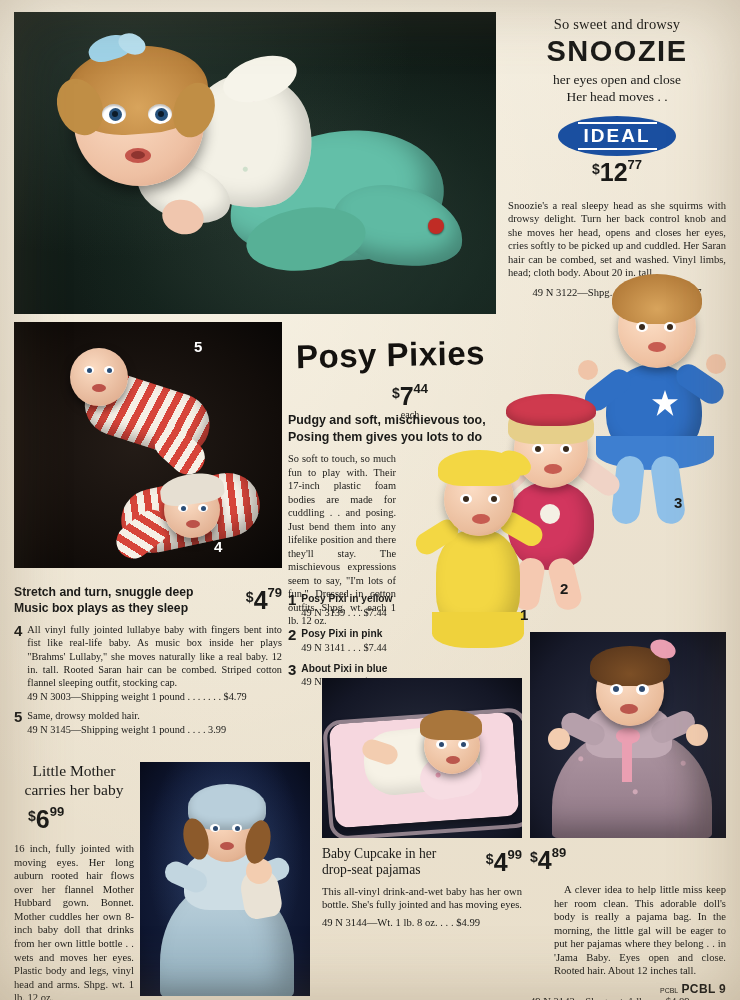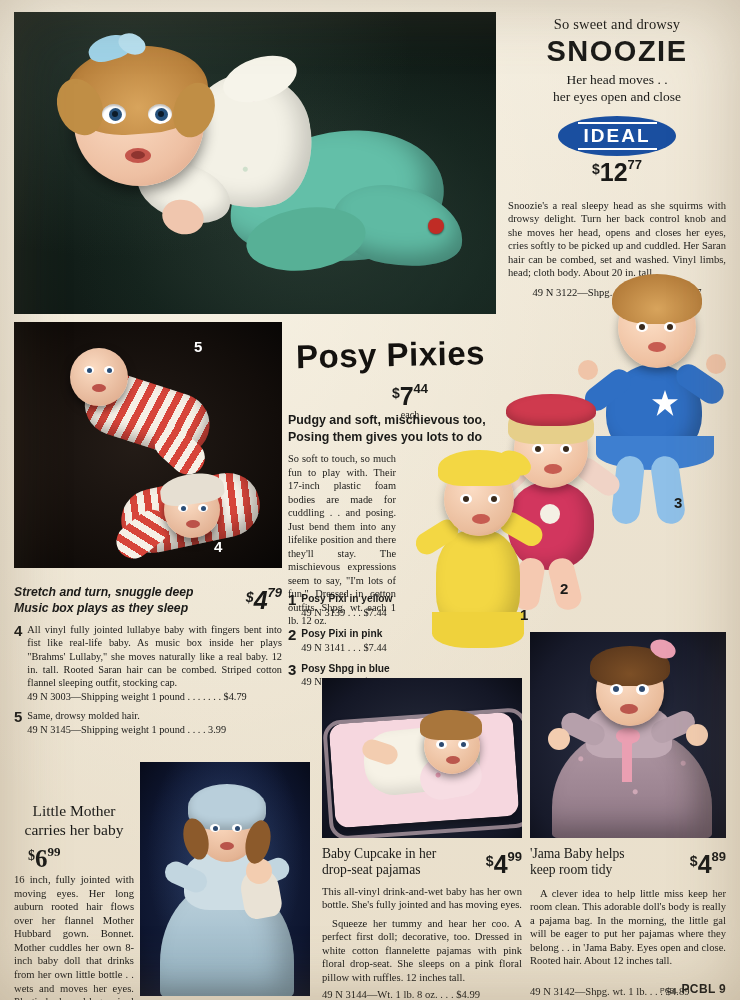--- a/index.html
+++ b/index.html
@@ -95,28 +95,28 @@
   
   #lullabye-block{left:14px;top:578px;width:268px;}
   .sec-title{font-family:"Liberation Serif",serif;font-size:19px;text-align:center;letter-spacing:.3px;}
   .sec-sub{font-family:"Liberation Sans",sans-serif;font-weight:bold;font-size:12.2px;line-height:1.35;}
   .item{display:flex;gap:5px;margin-top:6px;}
   .item .n{font-family:"Liberation Sans",sans-serif;font-weight:bold;font-size:15px;line-height:1.1;}
   .item .t{font-size:10.3px;line-height:1.3;text-align:justify;}
 
   
   #littlemother-block{left:14px;top:762px;width:120px;}
-  #littlemother-block .ttl{font-family:"Liberation Serif",serif;font-size:15.5px;text-align:center;line-height:1.2;margin-top:40px;}
-  #lm-price{margin:6px 0 0;font-family:Liberation Serif, serif;}
+  #littlemother-block .ttl{font-family:"Liberation Serif",serif;font-size:15.5px;text-align:center;line-height:1.2;}
+  #lm-price{margin:6px 0 8px;}
 
   
   #cupcake-block{left:322px;top:846px;width:200px;}
   #jama-block{left:530px;top:846px;width:196px;}
   .bt-title{font-family:"Liberation Serif",serif;font-size:13.6px;line-height:1.2;}
-  .bt-row{display:flex;justify-content:space-between;align-items:flex-end;gap:6px;}
+  .bt-row{display:flex;justify-content:space-between;align-items:center;gap:6px;}
 
   .footer{position:absolute;right:14px;bottom:4px;font-family:"Liberation Sans",sans-serif;
     font-size:10px;letter-spacing:.4px;}
   .footer .pg{font-weight:bold;font-size:12px;}
   .footer .tiny{font-size:7px;letter-spacing:0;}
 </style>
 </head>
 <body>
 
 <div class="page">
@@ -167,22 +167,22 @@
     <div class="blob" style="left:98px;top:99px;width:6px;height:6px;background:#0d1b29;"></div>
     <div class="blob" style="left:144px;top:99px;width:6px;height:6px;background:#0d1b29;"></div>
 
     <div class="abs" style="left:111px;top:136px;width:26px;height:15px;background:#c4564c;border-radius:50%;"></div>
     <div class="abs" style="left:117px;top:139px;width:14px;height:8px;background:#8e342f;border-radius:50%;"></div>
   </div>
 
   <div class="abs" id="snoozie-block">
     <div class="hd-small">So sweet and drowsy</div>
     <div class="hd-big">SNOOZIE</div>
+    <div class="hd-sub">her eyes open and close</div>
     <div class="hd-sub">Her head moves . .</div>
-    <div class="hd-sub">her eyes open and close</div>
 
     <div class="ideal-logo">
       <span>IDEAL</span>
     </div>
 
     <div class="price" style="margin-top:2px;">
       <span class="dol">$</span><span class="big">12</span><span class="cts">77</span>
     </div>
 
     <div class="body-txt" style="margin-top:12px;">Snoozie's a real sleepy head as she squirms with drowsy delight. Turn her back control knob and she moves her head, opens and closes her eyes, cries softly to be picked up and cuddled. Her Saran hair can be combed, set and washed. Vinyl limbs, head; cloth body. About 20 in. tall.</div>
@@ -244,21 +244,21 @@
     <div class="numline">
       <div class="n">2</div>
       <div class="t">
         <b>Posy Pixi in pink</b><br>
         <span>49 N 3141 . . . $7.44</span>
       </div>
     </div>
     <div class="numline">
       <div class="n">3</div>
       <div class="t">
-        <b>Posy Shpg in blue</b><br>
+        <b>About Pixi in blue</b><br>
         <span>49 N 3140 . . . $7.44</span>
       </div>
     </div>
   </div>
 
   <div class="abs" style="left:578px;top:268px;width:140px;height:268px;">
     <div class="abs" style="left:28px;top:96px;width:96px;height:96px;background:#2f6fc4;border-radius:50% 50% 46% 46%;box-shadow:inset -8px -6px 16px rgba(0,0,0,.22);"></div>
     <div class="abs" style="left:18px;top:168px;width:118px;height:34px;background:#3e7fd0;border-radius:0 0 50% 50%;"></div>
     <div class="abs" style="left:74px;top:122px;width:26px;height:26px;background:#fff;clip-path:polygon(50% 0,62% 36%,100% 36%,70% 58%,82% 100%,50% 73%,18% 100%,30% 58%,0 36%,38% 36%);"></div>
 
@@ -308,21 +308,21 @@
     <div class="abs" style="left:84px;top:0px;width:34px;height:22px;background:#f3d743;border-radius:50%;transform:rotate(28deg);"></div>
     <div class="blob" style="left:46px;top:42px;width:12px;height:10px;background:#fff;"></div>
     <div class="blob" style="left:74px;top:42px;width:12px;height:10px;background:#fff;"></div>
     <div class="blob" style="left:49px;top:44px;width:6px;height:6px;background:#3a2a1c;"></div>
     <div class="blob" style="left:77px;top:44px;width:6px;height:6px;background:#3a2a1c;"></div>
     <div class="abs" style="left:58px;top:62px;width:18px;height:10px;background:#c75c51;border-radius:50%;"></div>
     <div class="abs callout" style="left:106px;top:154px;">1</div>
   </div>
 
   <div class="abs" id="lullabye-block">
-    <div style="display:flex;align-items:flex-start;gap:8px;margin-top:6px;font-style:italic;">
+    <div style="display:flex;align-items:flex-start;gap:8px;margin-top:6px;">
       <div class="sec-sub" style="flex:1;white-space:pre-line;">Stretch and turn, snuggle deep
 Music box plays as they sleep</div>
       <div class="price" style="margin-top:2px;">
         <span class="dol">$</span><span class="big">4</span><span class="cts">79</span>
       </div>
     </div>
 
     <div class="item">
       <div class="n">4</div>
       <div class="t">
@@ -428,33 +428,30 @@
 
   <div class="abs" id="cupcake-block">
     <div class="bt-row">
       <div class="bt-title" style="white-space:pre-line;">Baby Cupcake in her
 drop-seat pajamas</div>
       <div class="price">
         <span class="dol">$</span><span class="big">4</span><span class="cts">99</span>
       </div>
     </div>
     <div class="body-txt" style="margin-top:6px;">This all-vinyl drink-and-wet baby has her own bottle. She's fully jointed and has moving eyes.</div>
-    <div class="body-txt" style="margin-top:5px;text-indent:10px;">Squeeze her tummy and hear her coo. A perfect first doll; decorative, too. Dressed in white cotton flannelette pajamas with pink floral drop-seat. She sleeps on a pink floral pillow with ruffles. 12 inches tall.</div>
     <div class="body-txt" style="margin-top:4px;">49 N 3144—Wt. 1 lb. 8 oz. . . . $4.99</div>
   </div>
 
   <div class="abs" id="jama-block">
     <div class="bt-row">
-      <div class="bt-title" style="white-space:pre-line;">'Jama Baby helps
-keep room tidy</div>
       <div class="price">
         <span class="dol">$</span><span class="big">4</span><span class="cts">89</span>
       </div>
     </div>
-    <div class="body-txt" style="margin-top:8px;text-indent:10px;">A clever idea to help little miss keep her room clean. This adorable doll's body is really a pajama bag. In the morning, the little gal will be eager to put her pajamas where they belong . . in 'Jama Baby. Eyes open and close. Rooted hair. About 12 inches tall.</div>
+    <div class="body-txt" style="margin-top:8px;text-indent:10px;margin-left:24px;">A clever idea to help little miss keep her room clean. This adorable doll's body is really a pajama bag. In the morning, the little gal will be eager to put her pajamas where they belong . . in 'Jama Baby. Eyes open and close. Rooted hair. About 12 inches tall.</div>
     <div class="body-txt" style="margin-top:17px;">49 N 3142—Shpg. wt. 1 lb. . . . $4.89</div>
   </div>
 
   <div class="footer">
     <span class="tiny">PCBL</span>
     <span class="pg">PCBL</span>
     <span class="pg">9</span>
   </div>
 
   <div class="vignette"></div>

